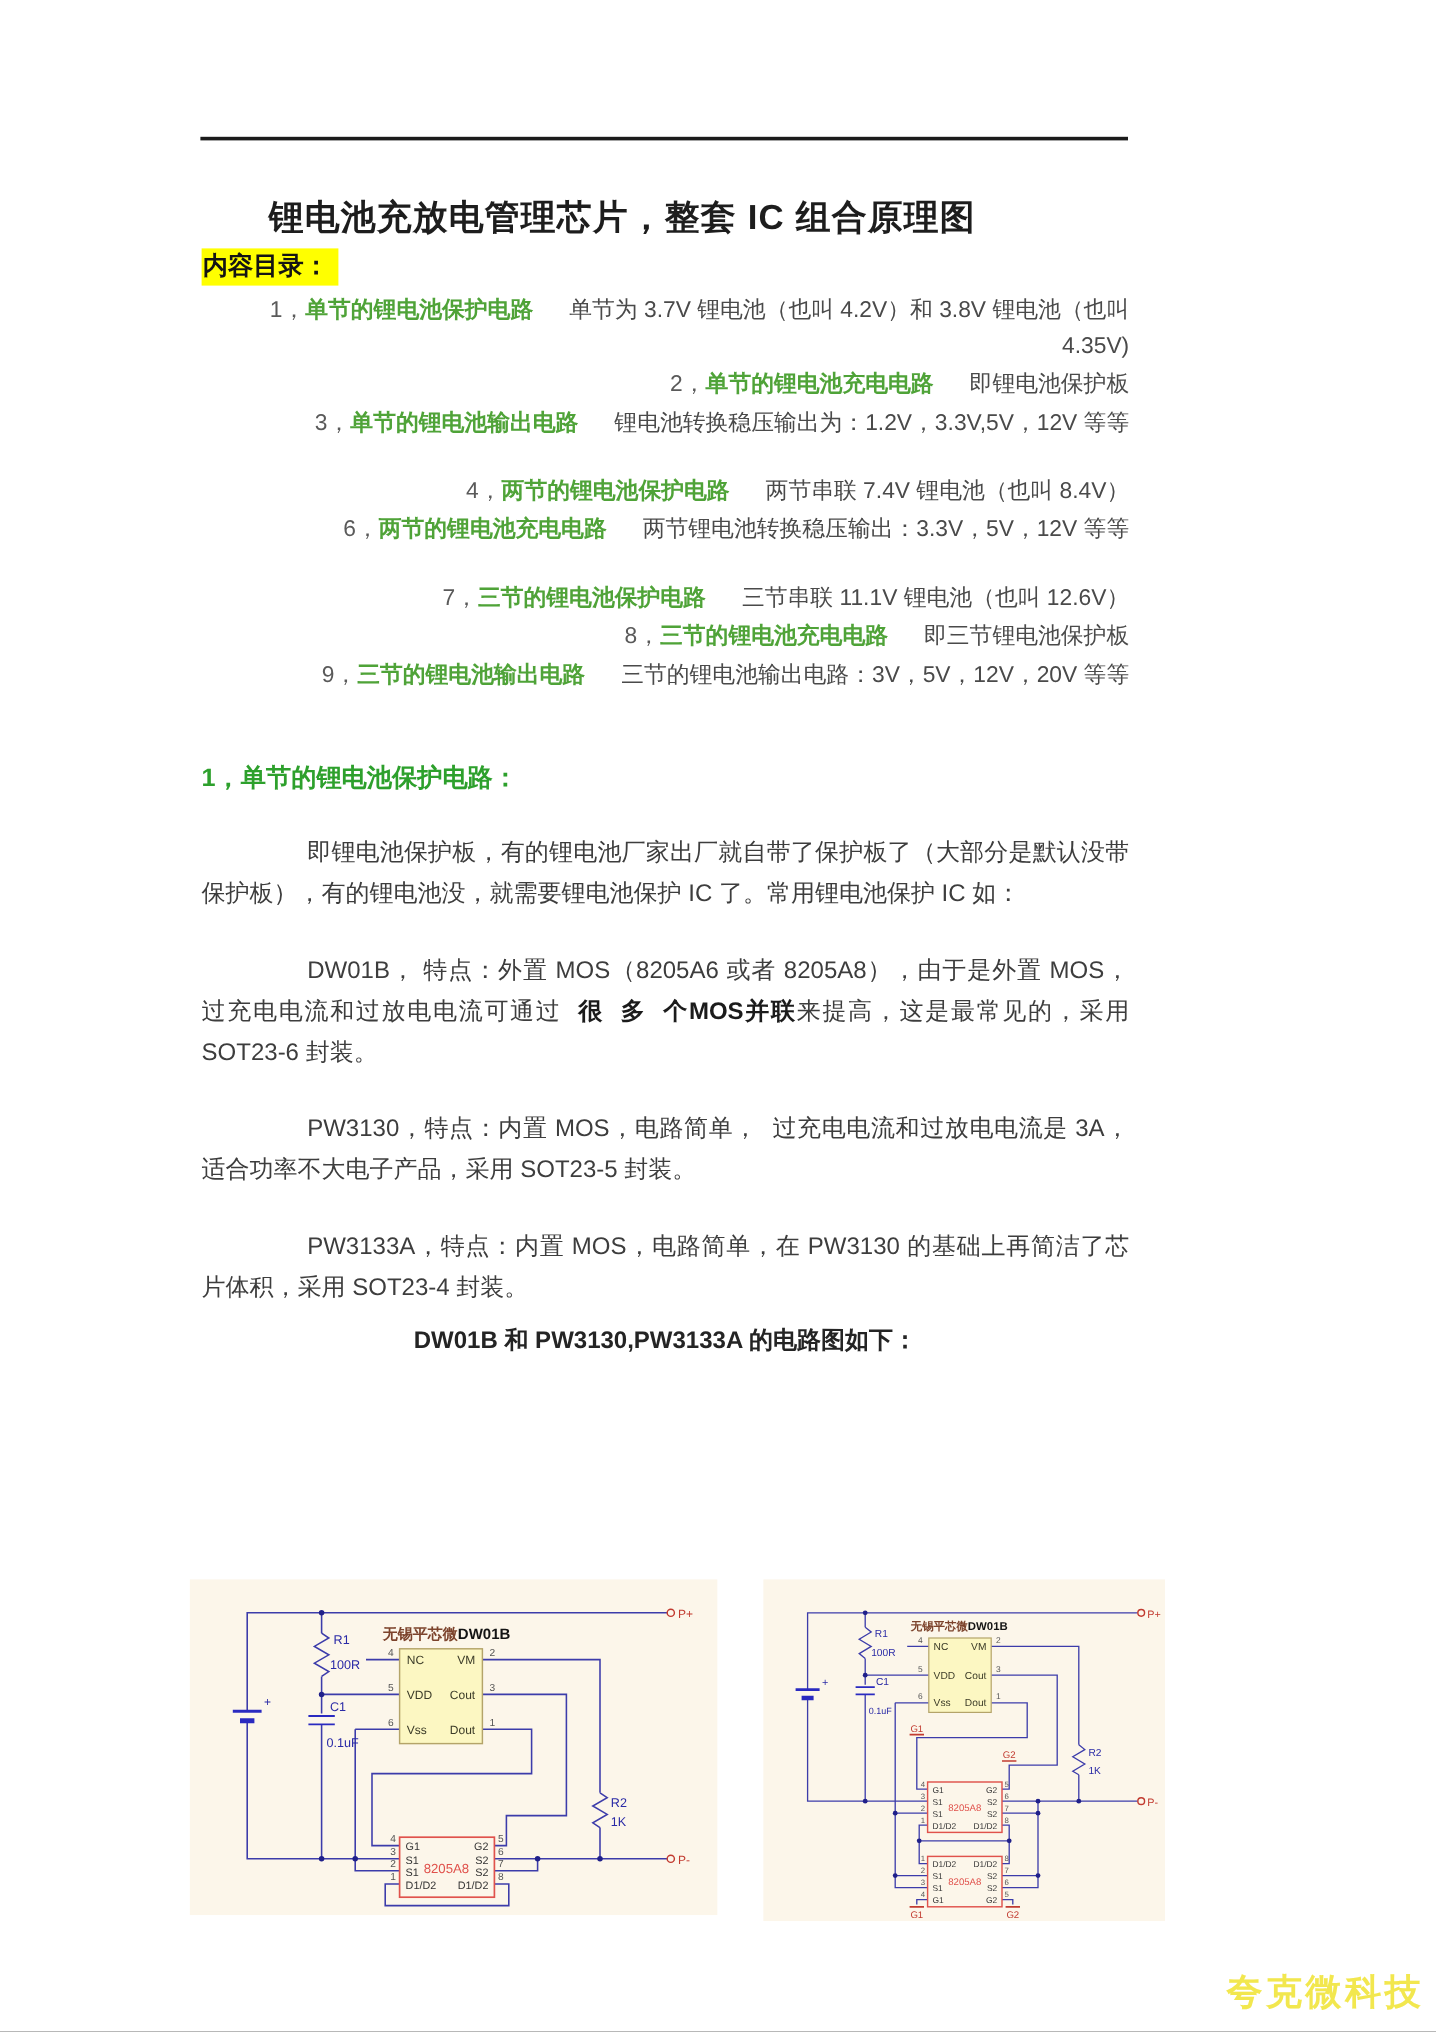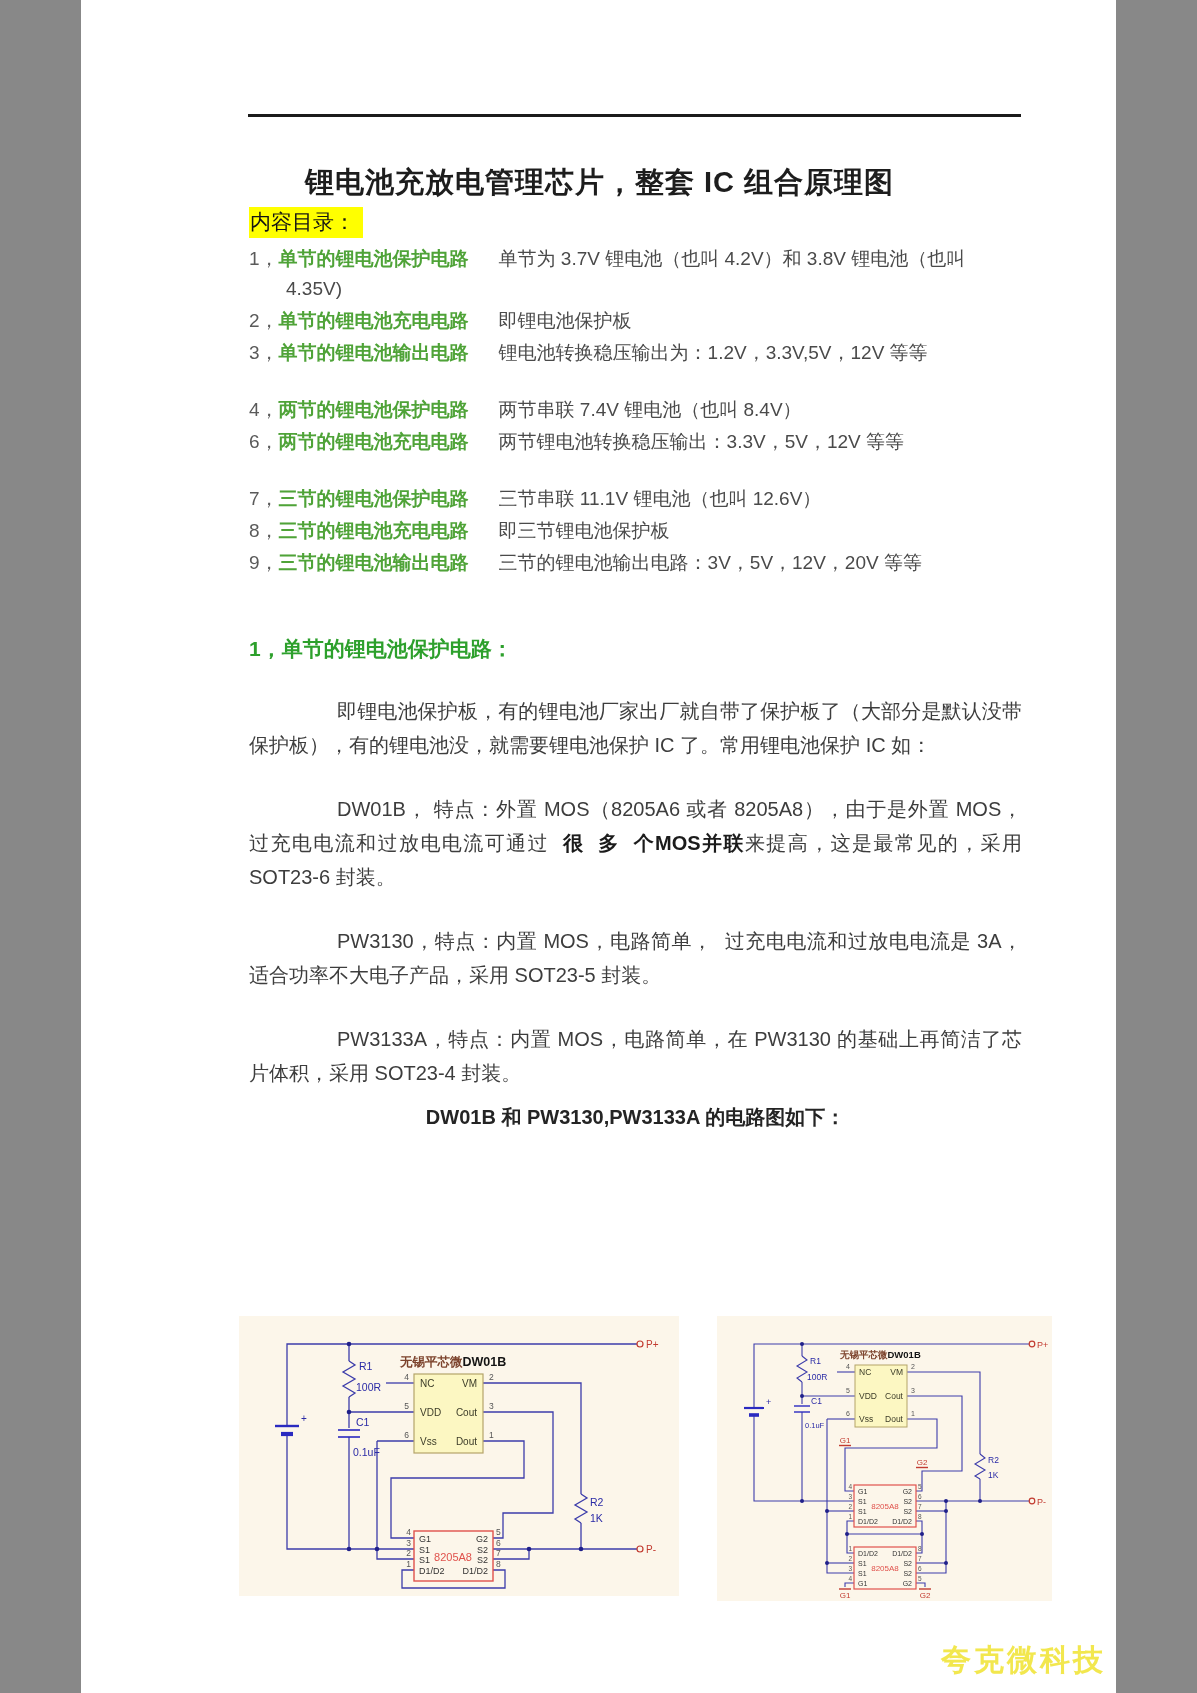--- a/index.html
+++ b/index.html
@@ -1,31 +1,31 @@
 <!DOCTYPE html>
 <html><head>
 <meta charset="utf-8">
 <style>
   html,body { margin:0; padding:0; background:#888; }
-  .page { width:1035px; height:1693px; position:relative; background:#ffffff;
+  .page { width:1197px; height:1693px; position:relative; background:#ffffff;
           font-family:"Liberation Sans",sans-serif; overflow:hidden; margin:0 auto; }
   .top-rule { position:absolute; left:167px; top:114px; width:773px; height:3px; background:#1b1b1b; }
   .content { position:absolute; left:168px; top:117px; width:773px; color:#3f3f3f; }
 
   .title { margin:46px 0 0 0; font-size:29px; font-weight:bold; color:#1d1d1d;
            text-indent:56px; letter-spacing:1px; line-height:38px; }
 
   .intro { margin:58px 0 0 0; font-size:20px; font-weight:bold; color:#232323;
            line-height:34px; text-indent:38px; text-align:justify; }
 
   .toc-heading { display:inline-block; margin-top:6px; background:#ffff00; color:#141414;
-                 font-size:21px; font-weight:normal; padding:2px 8px 3px 1px; line-height:26px; }
+                 font-size:21px; font-weight:bold; padding:2px 8px 3px 1px; line-height:26px; }
 
   .toc { margin-top:6px; font-size:19px; }
-  .toc-item { padding-left:37px; text-indent:-37px; line-height:30px; margin:2px 0; }
+  .toc-item { padding-left:37px; text-indent:-37px; line-height:30px; margin:2px 0;text-align:right; }
   .toc-item.gap { margin-top:27px; }
   .toc-num { color:#5a5a5a; }
   .toc-title { color:#4fa338; font-weight:bold; margin-right:30px; }
   .toc-desc { color:#4a4a4a; white-space:pre-wrap; }
 
   .section-heading { margin:56px 0 0 0; font-size:21px; font-weight:bold; color:#2da02c; line-height:30px; }
 
   .para { margin:30px 0 0 0; font-size:20px; line-height:34px; color:#3d3d3d;
           text-align:justify; white-space:pre-wrap; }
   .para.indent { text-indent:88px; }

